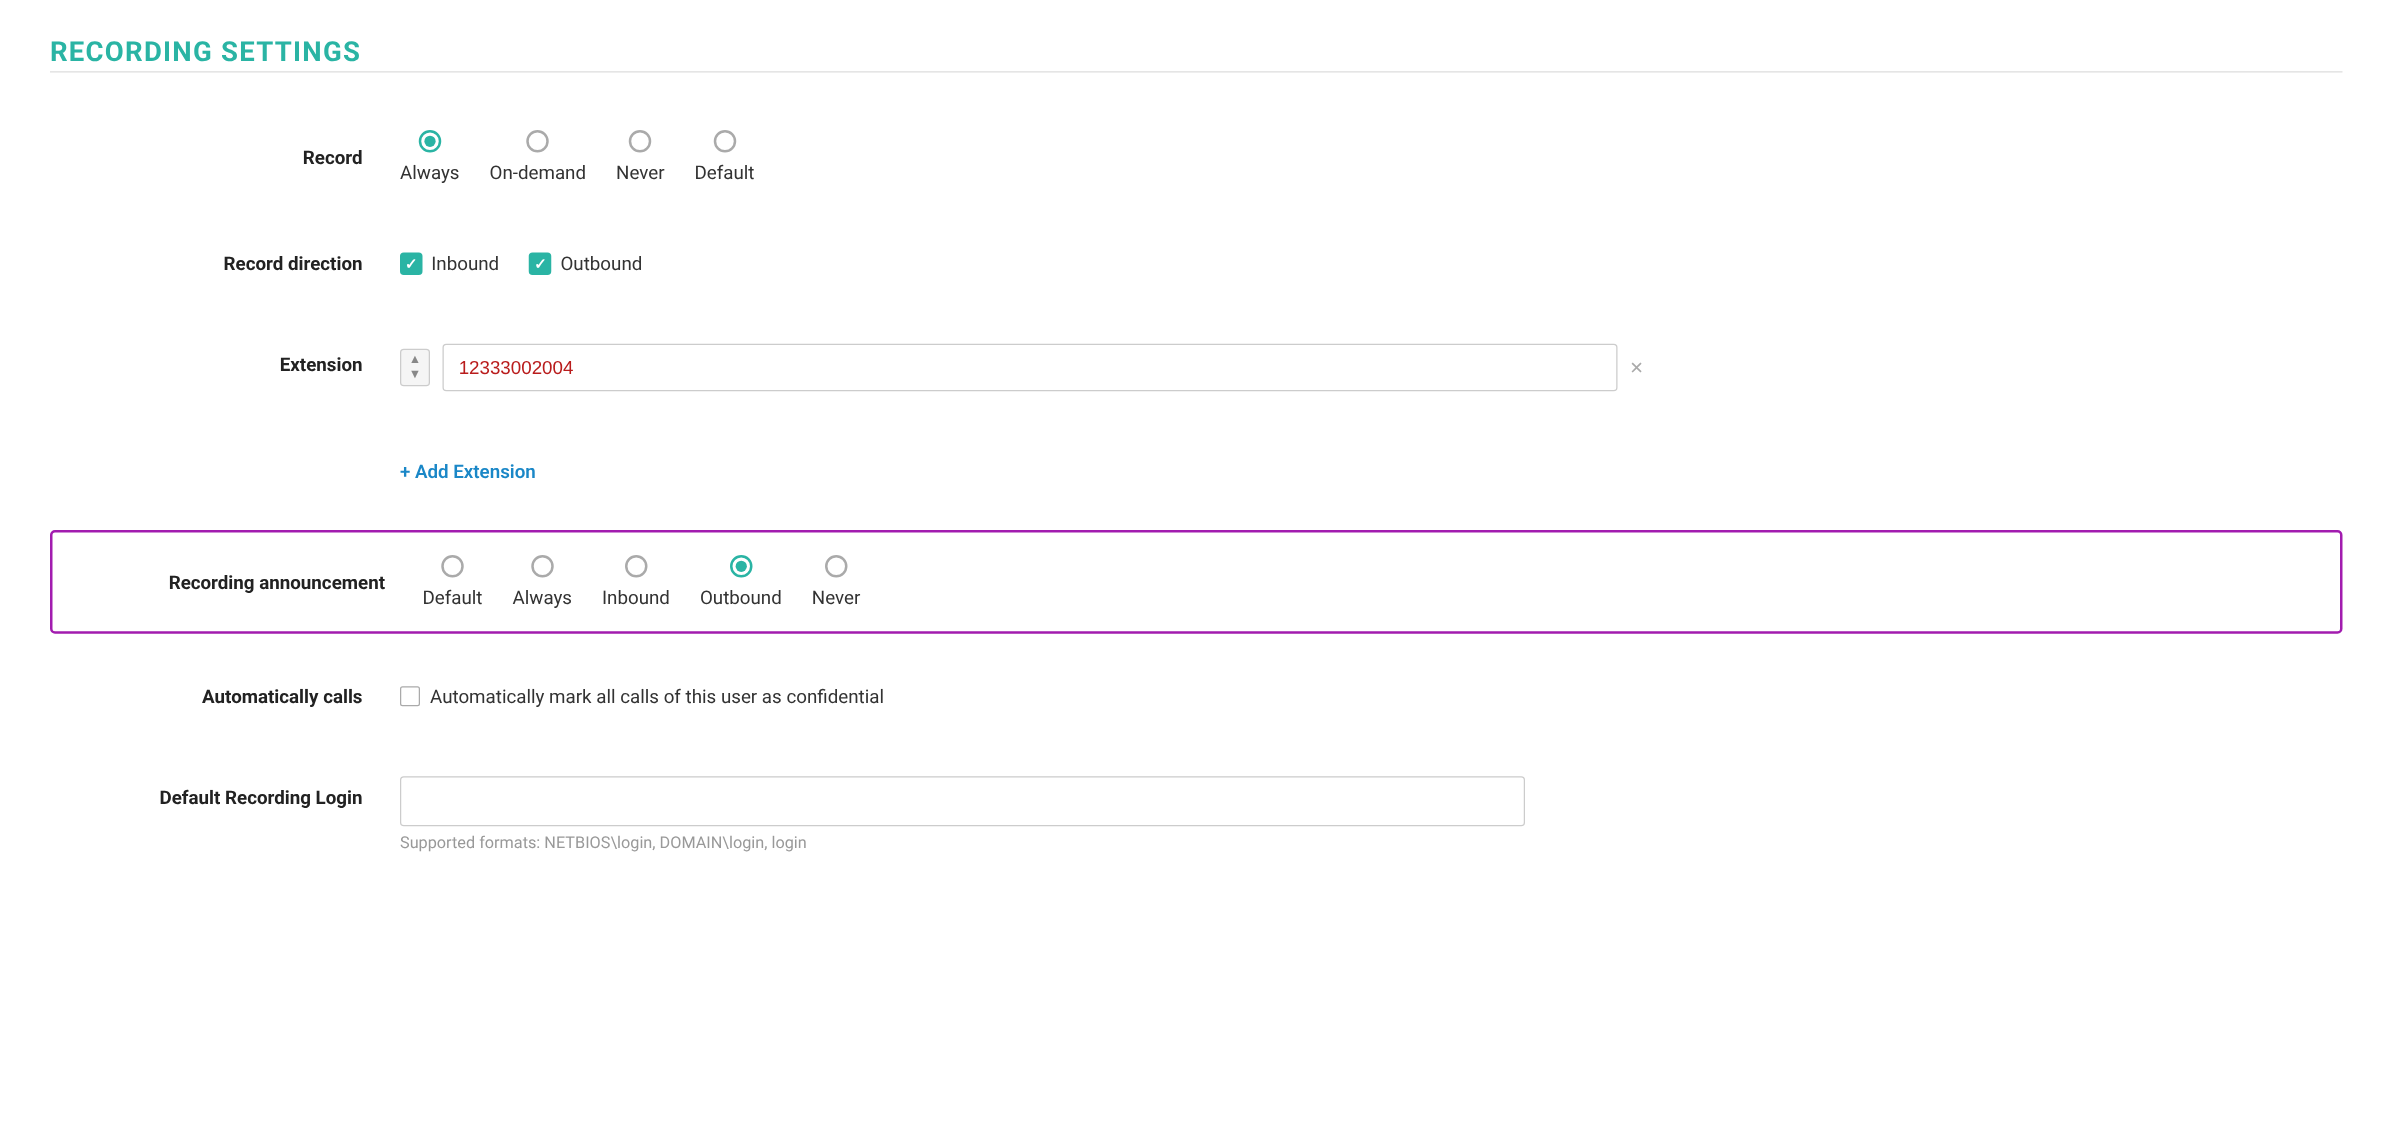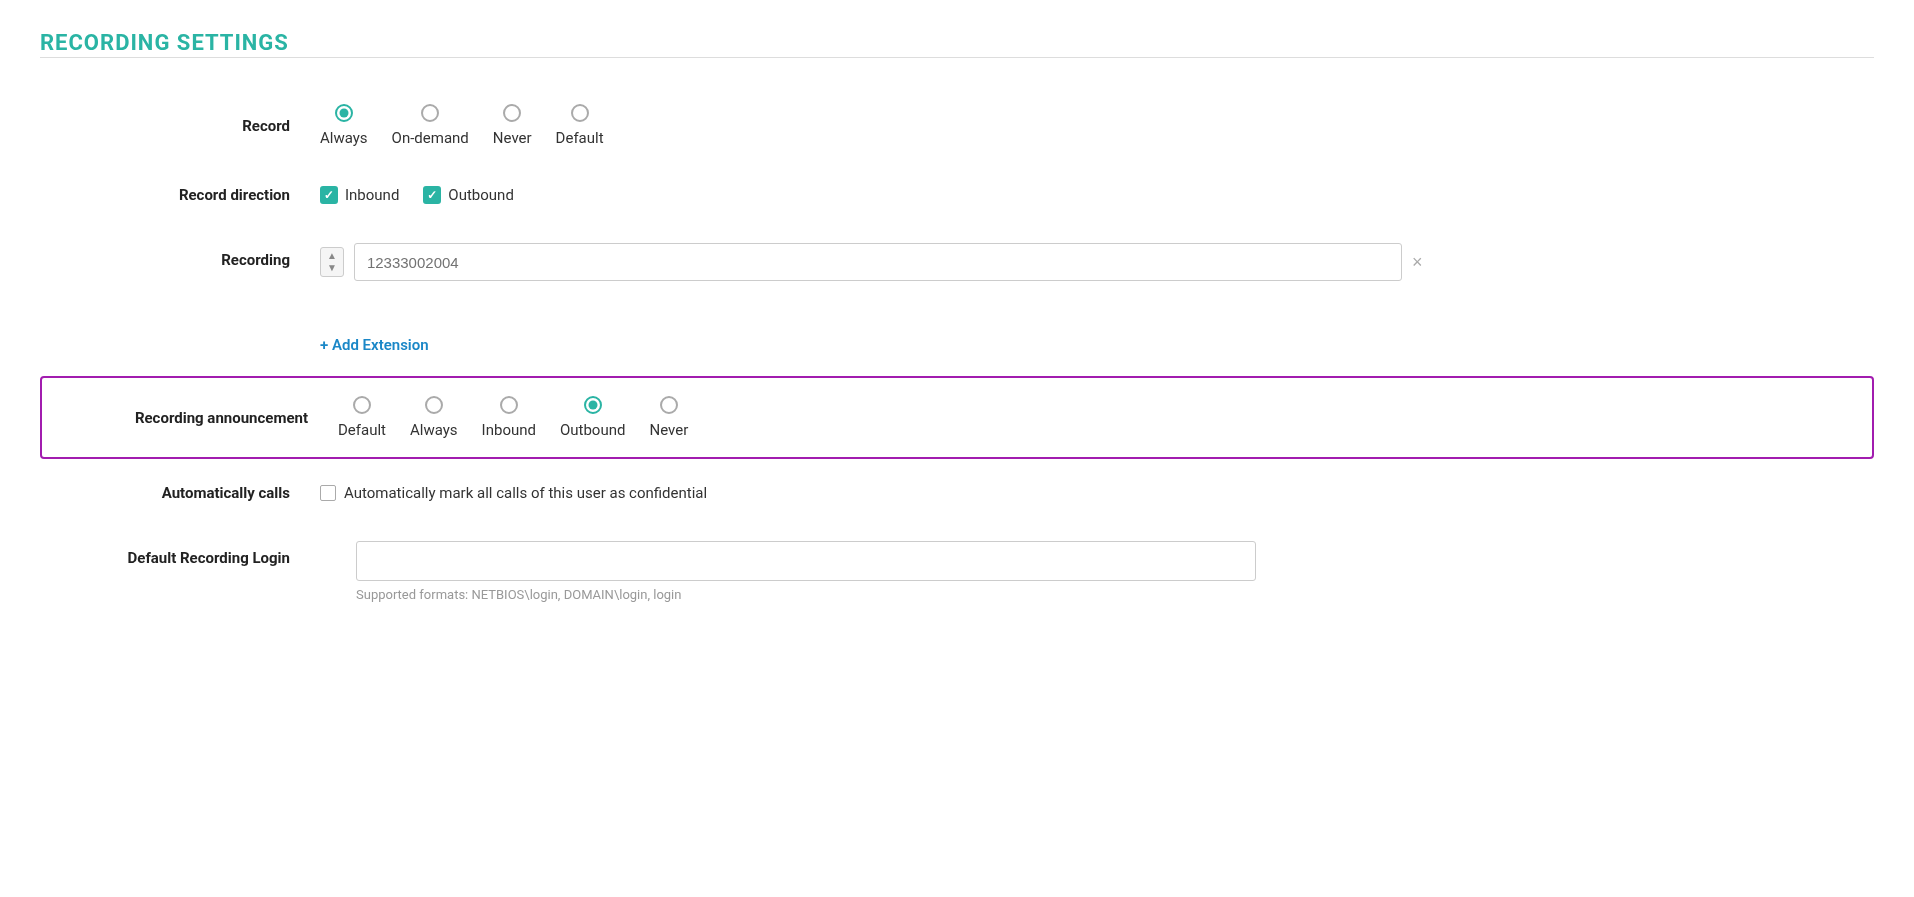--- a/index.html
+++ b/index.html
@@ -31,21 +31,21 @@
 
     .divider {
       border: none;
       border-top: 1px solid #ddd;
       margin-bottom: 28px;
     }
 
     .settings-form {
       display: flex;
       flex-direction: column;
-      gap: 0;
+      gap: 16px;
     }
 
     .form-row {
       display: flex;
       align-items: center;
       padding: 18px 0;
       min-height: 60px;
     }
 
     .form-row.highlighted {
@@ -166,27 +166,27 @@
       border: 1px solid #ccc;
       border-radius: 3px;
       cursor: pointer;
       padding: 2px 6px;
       font-size: 10px;
       color: #888;
       line-height: 1.2;
     }
 
     .extension-input {
-      width: 1048px;
+      width: 940px;
       height: 38px;
       border: 1px solid #ccc;
       border-radius: 3px;
       padding: 0 12px;
       font-size: 15px;
-      color: #737373;
+      color: #b91c1c;
     }
 
     .clear-btn {
       color: #aaa;
       background: none;
       border: none;
       cursor: pointer;
       font-size: 18px;
       line-height: 1;
     }
@@ -232,21 +232,20 @@
     .helper-text {
       color: #999;
       font-size: 13px;
       margin-top: 6px;
       margin-left: 0;
     }
 
     .screen-recording-col {
       display: flex;
       flex-direction: column;
-      margin-left: 36px;
     }
 
     .form-row-extension {
       display: flex;
       align-items: flex-start;
       padding: 18px 0;
     }
   </style>
 </head>
 <body>
@@ -287,21 +286,21 @@
           <span>Inbound</span>
         </label>
         <label class="checkbox-option">
           <input type="checkbox" checked="" style="">
           <span>Outbound</span>
         </label>
       </div>
     </div>
 
     <div class="form-row-extension">
-      <div class="form-label" style="padding-top:8px;">Recording</div>
+      <div class="form-label" style="padding-top:8px;">Extension</div>
       <div class="extension-row">
         <div class="extension-input-wrapper">
           <button class="stepper-btn">
             <span>▲</span>
             <span>▼</span>
           </button>
           <input type="text" class="extension-input" value="12333002004" style="">
           <button class="clear-btn">×</button>
         </div>
         <a class="add-extension-link">+ Add Extension</a>

